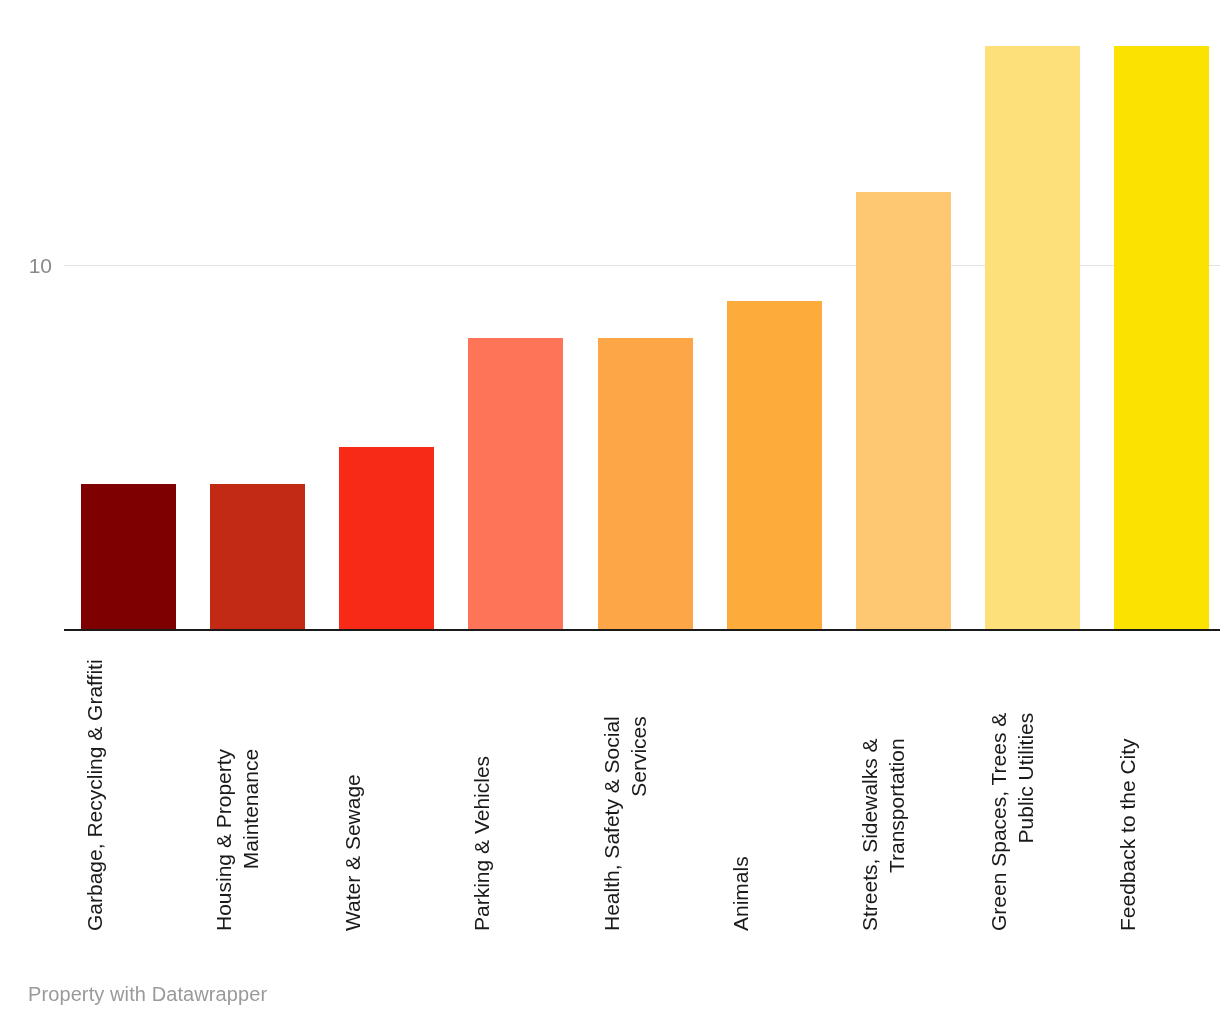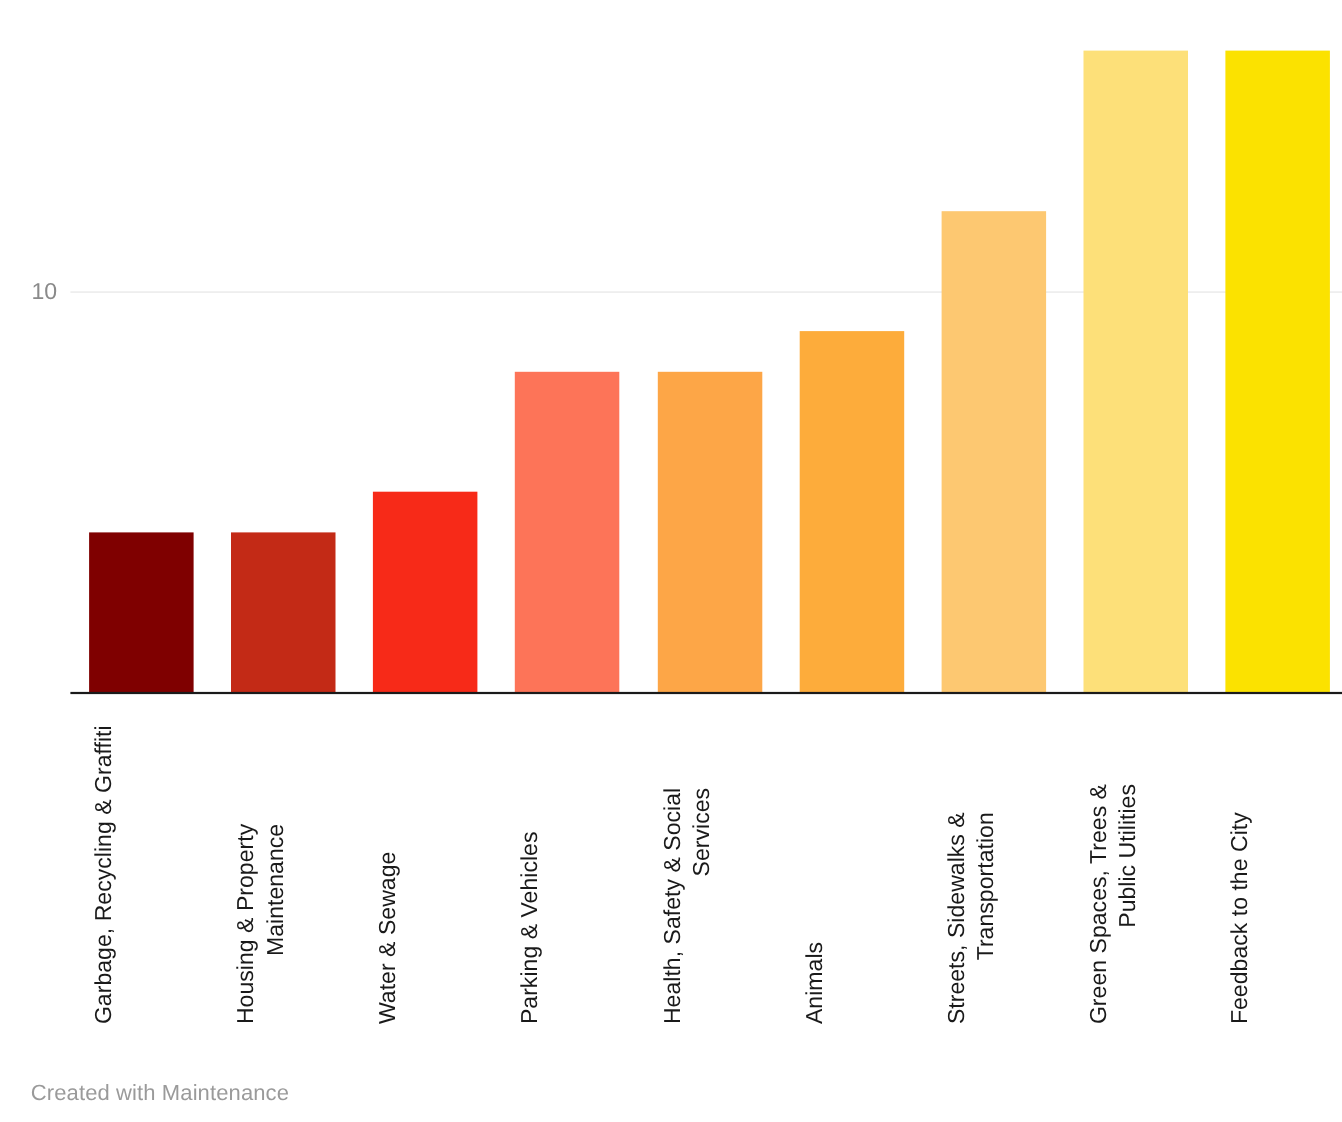--- a/index.html
+++ b/index.html
@@ -184,15 +184,15 @@
           <span class="ln">Public Utilities</span>
         </div>
       </div>
       <div class="cat-label" style="left: 1049.94px; width: 95px; height: 320px;">
         <div class="rot" style="position: absolute; left: 0px; top: 300px;">
           <span class="ln">Feedback to the City</span>
         </div>
       </div>
     </div>
 
-  <div class="footer">Created with Maintenance</div>
+  <div class="footer">Property with Datawrapper</div>
 
 </div>
 
 </body></html>

